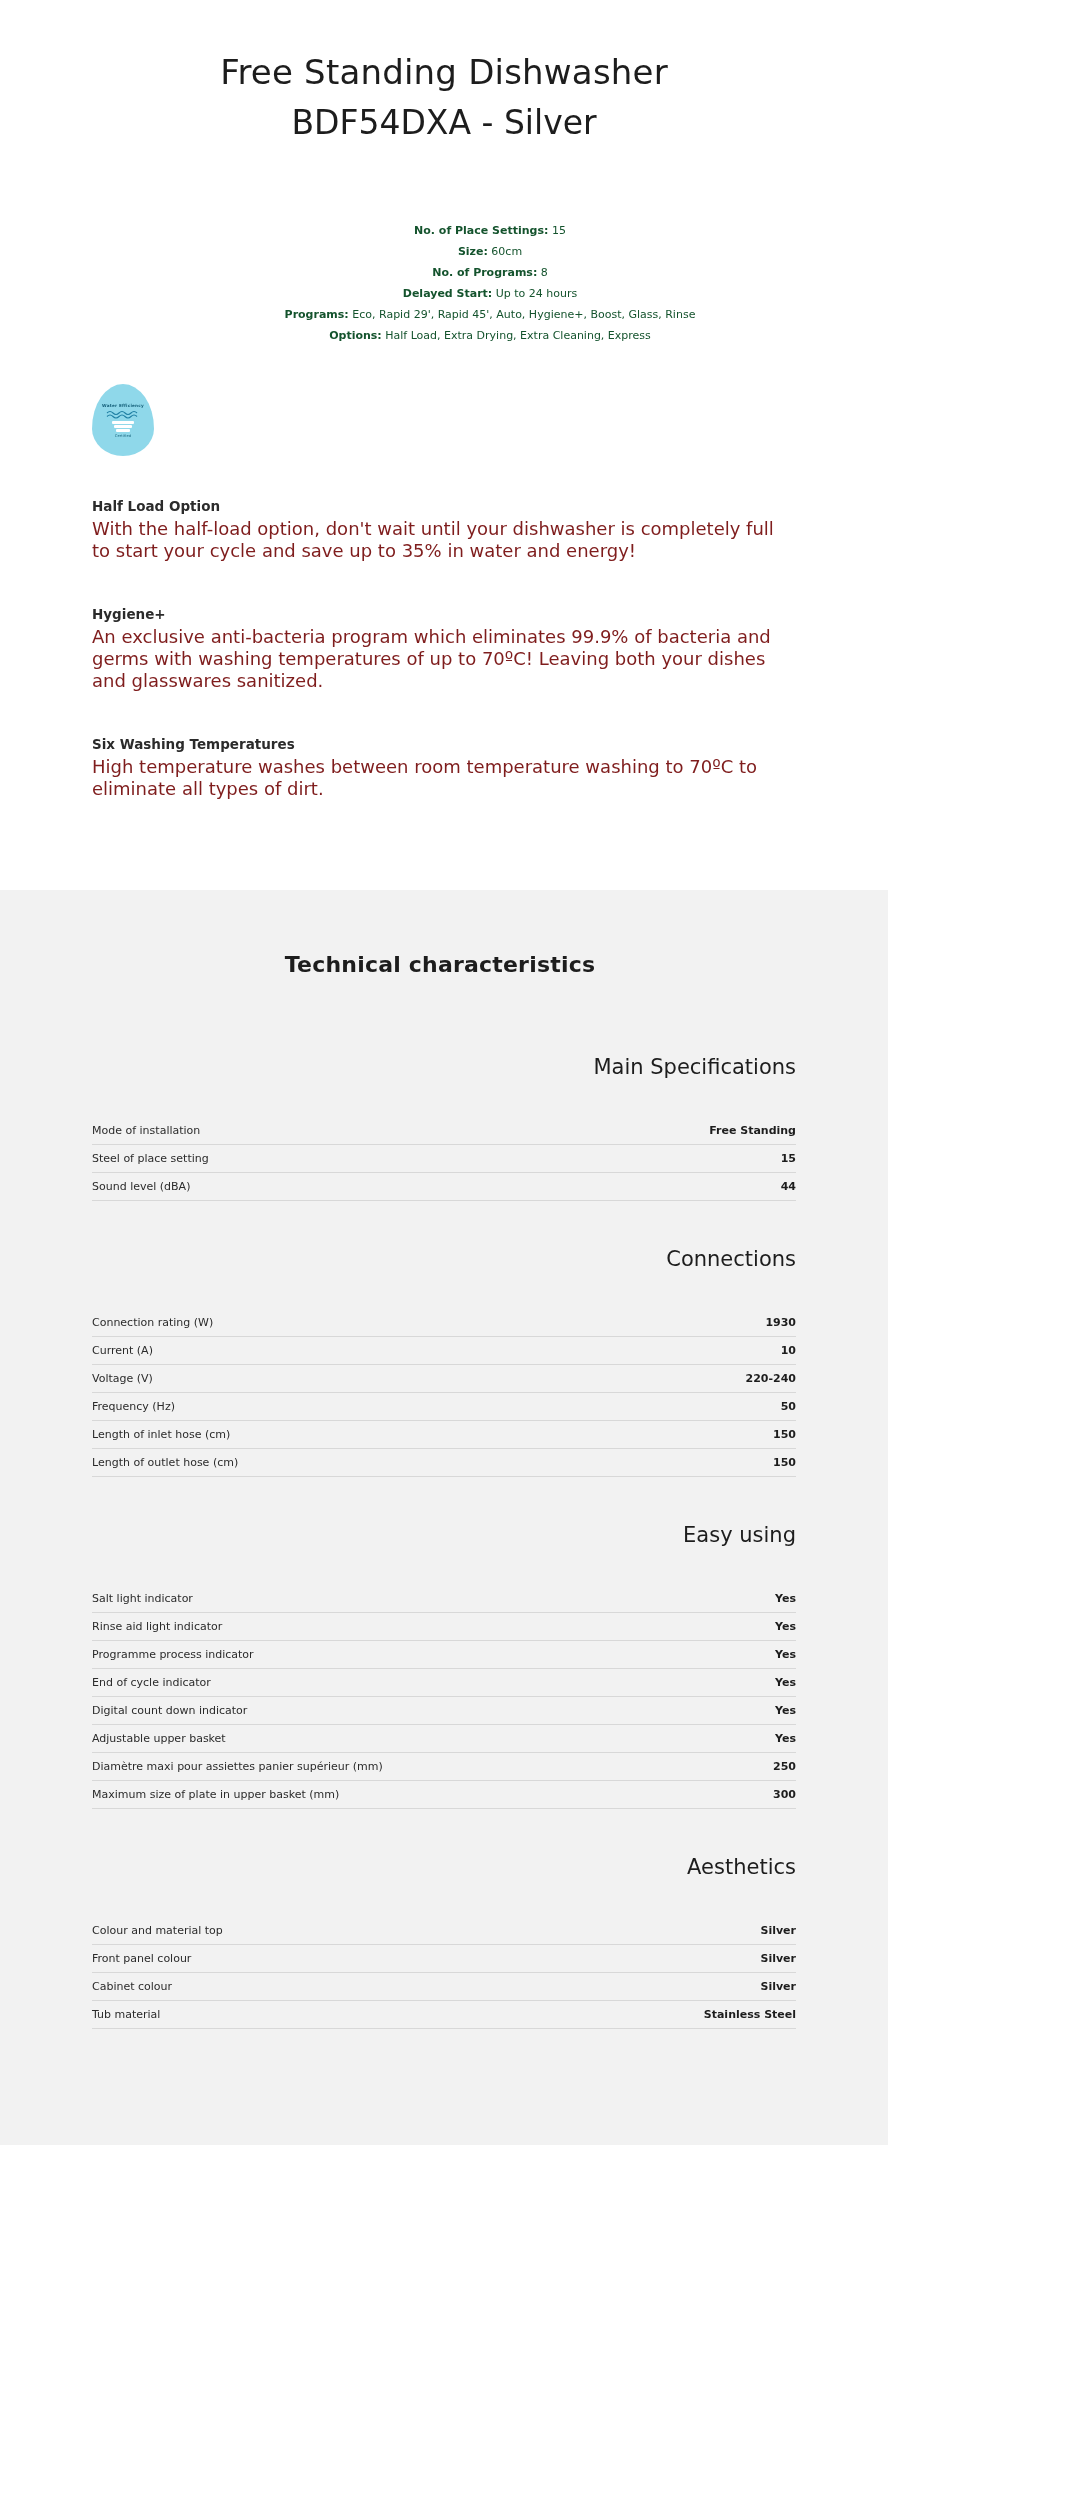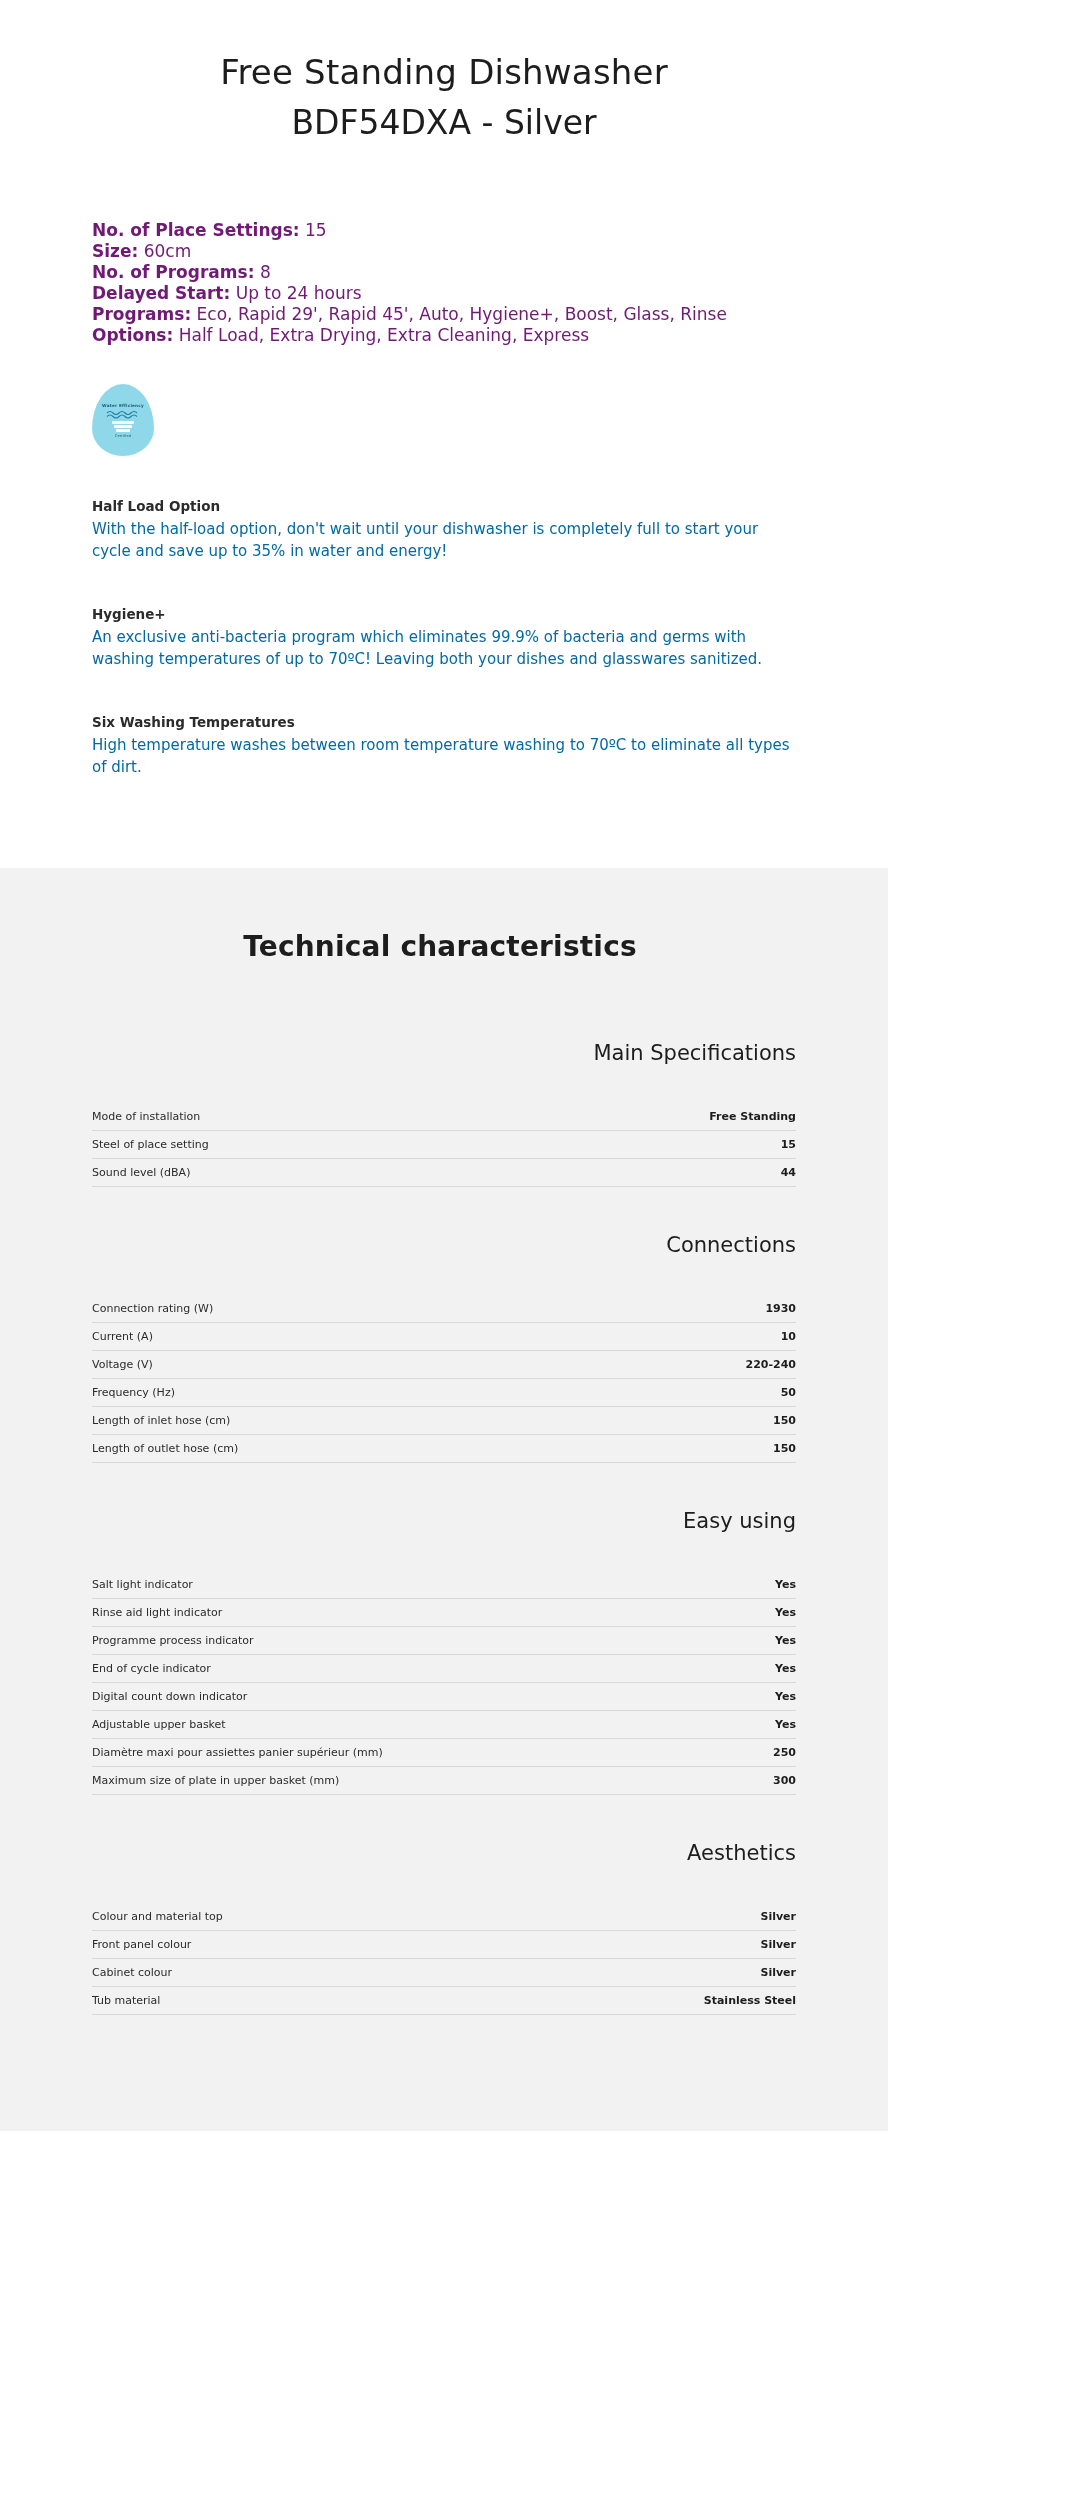--- a/index.html
+++ b/index.html
@@ -39,24 +39,25 @@
     color: #1d1d1d;
     margin: 0;
     line-height: 1.2;
   }
 
   .spec-list {
     margin: 78px 0 0 0;
     padding: 0 0 0 92px;
   }
   .spec-line {
-    font-size: 17px;
+    font-size: 11px;
     line-height: 21px;
-    color: #701a75;
+    color: #14532d;
     white-space: nowrap;
+    text-align: center;
   }
   .spec-line b {
     font-weight: 700;
   }
 
   .badge-wrap {
     padding: 38px 0 0 92px;
   }
   .water-drop {
     width: 62px;
@@ -115,35 +116,35 @@
     max-width: 1080px;
   }
   .feature-block.first { margin-top: 52px; }
   .feature-heading {
     font-size: 13.5px;
     font-weight: 700;
     color: #2b2b2b;
     margin: 0 0 4px 0;
   }
   .feature-text {
-    font-size: 15px;
+    font-size: 18px;
     line-height: 22px;
-    color: #0369a1;
+    color: #7f1d1d;
     margin: 0;
     max-width: 900px;
   }
 
   
   .tech-section {
     background: #f2f2f2;
     padding: 62px 0 70px 0;
   }
   .tech-title {
     text-align: center;
-    font-size: 28px;
+    font-size: 22px;
     font-weight: 700;
     color: #1d1d1d;
     margin: 0 8px 78px 0;
     letter-spacing: 0.2px;
   }
   .group {
     padding: 0 92px;
     margin-bottom: 46px;
     text-align: right;
   }

